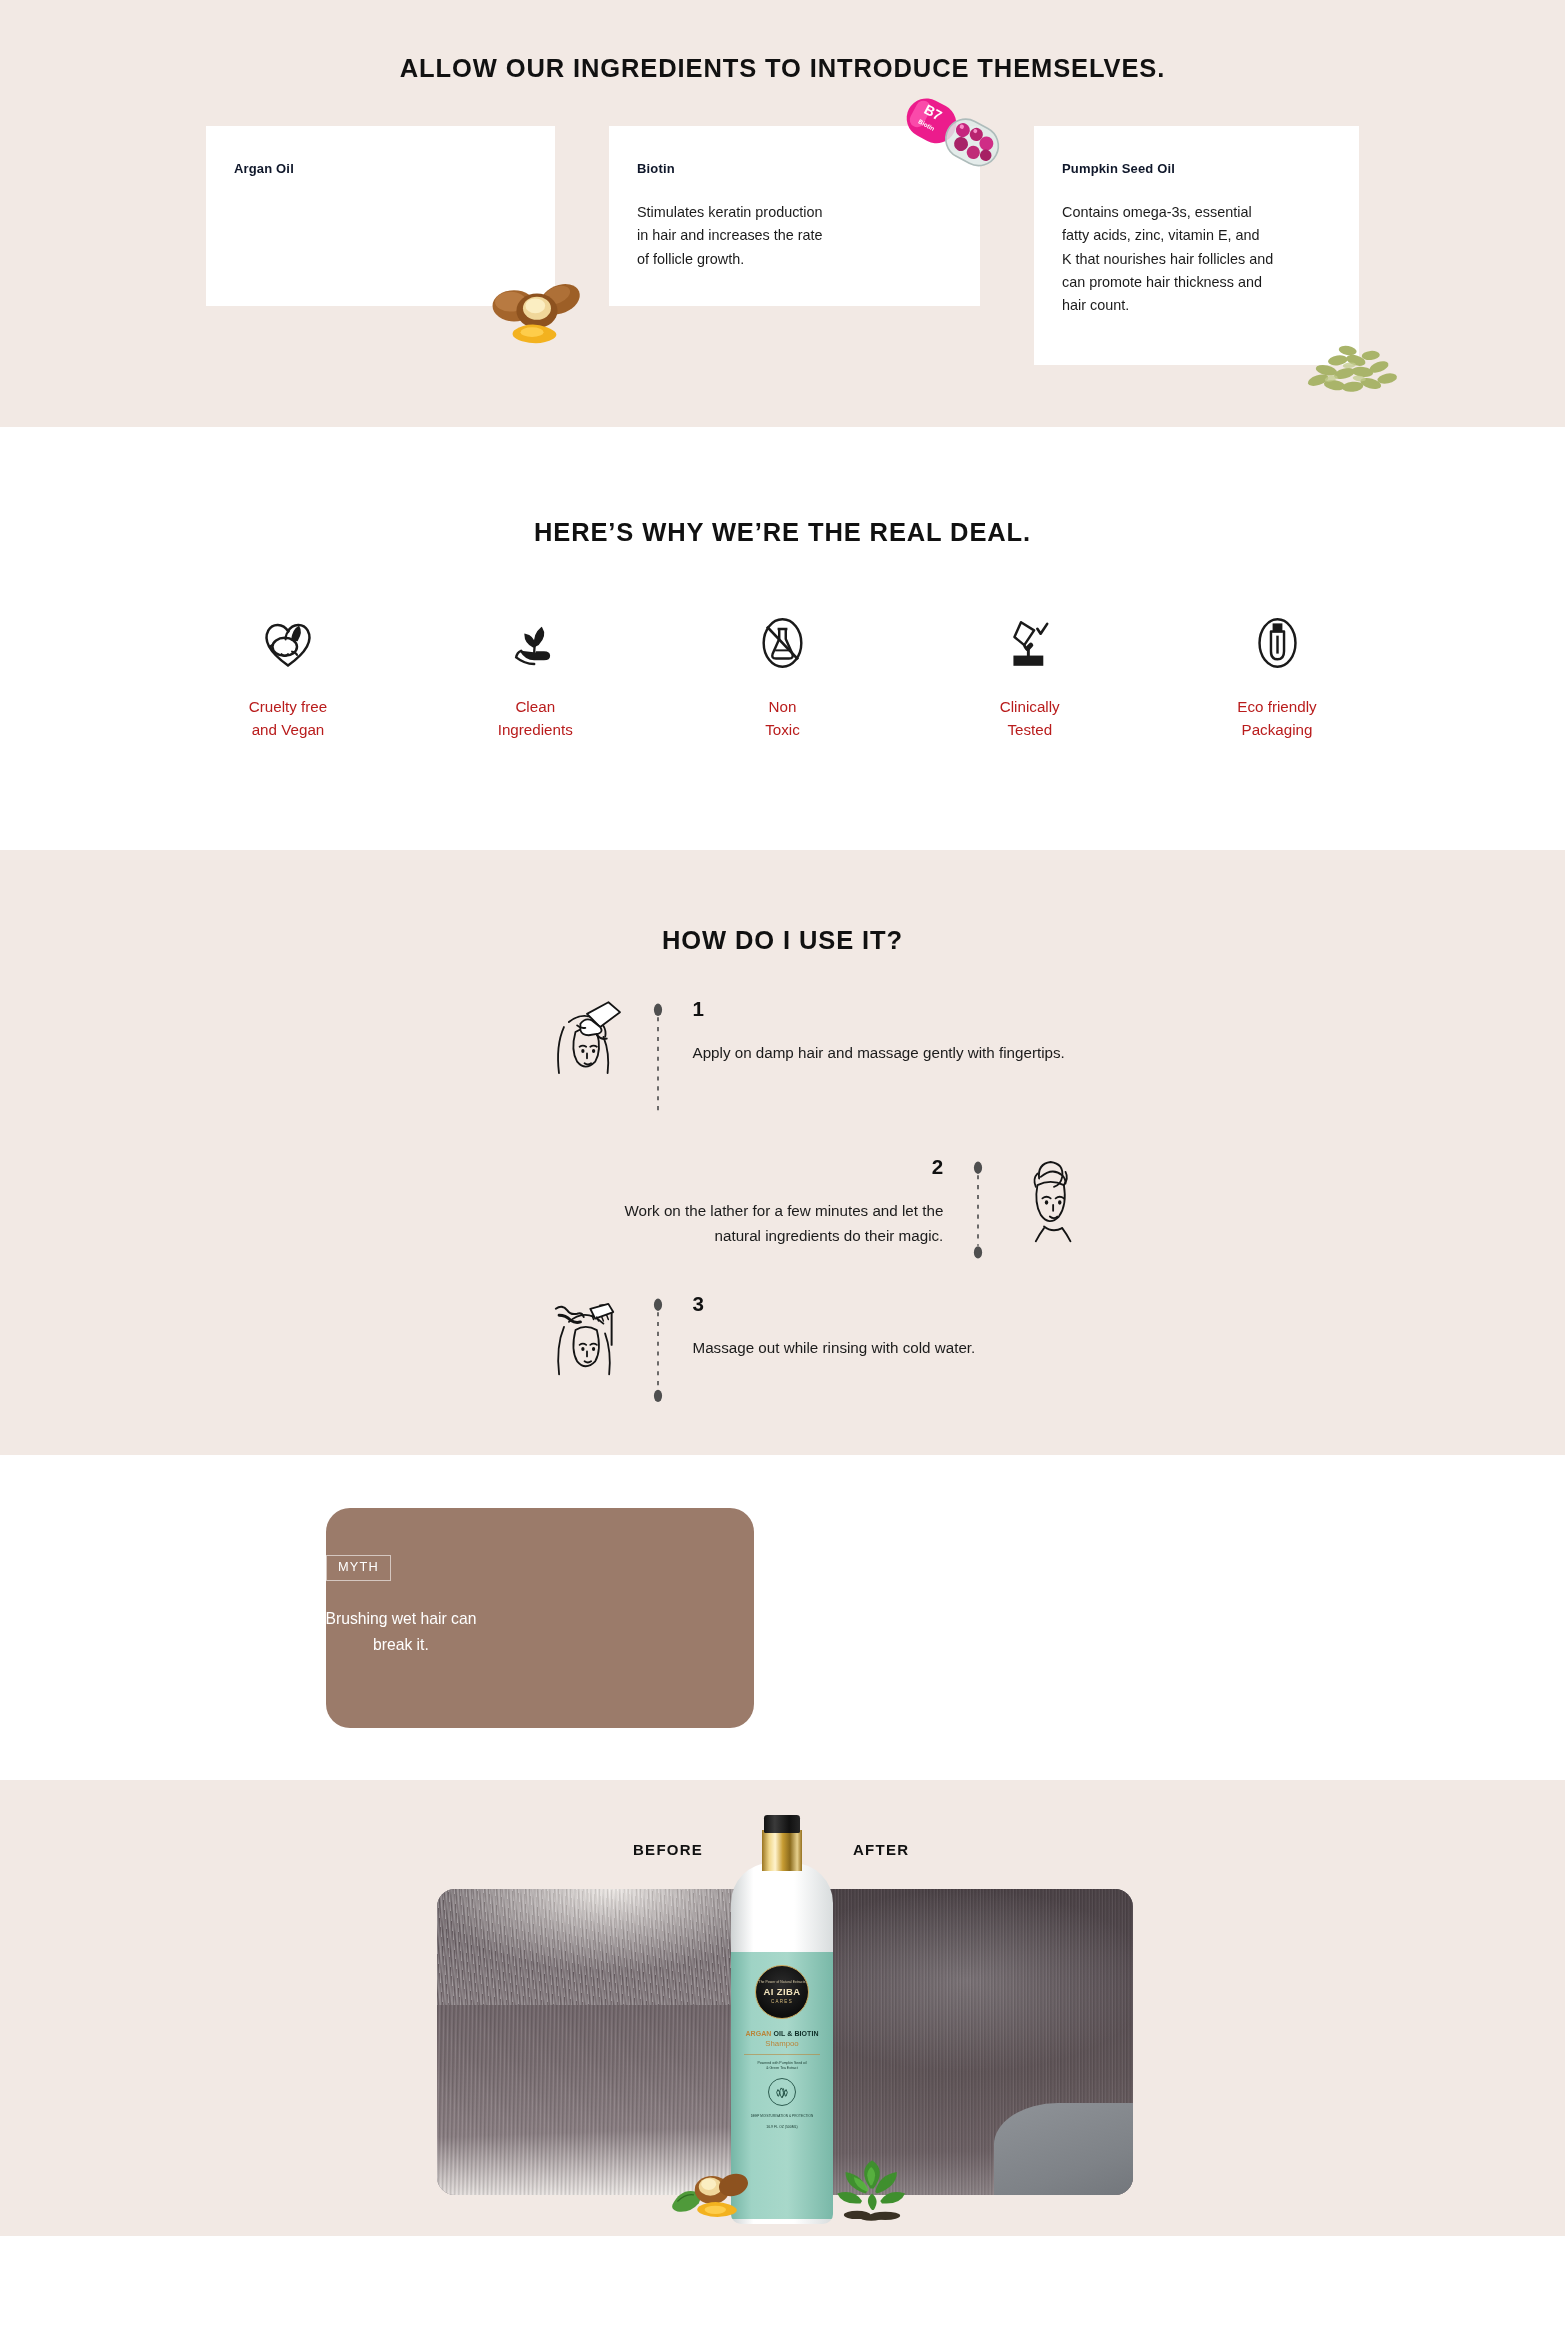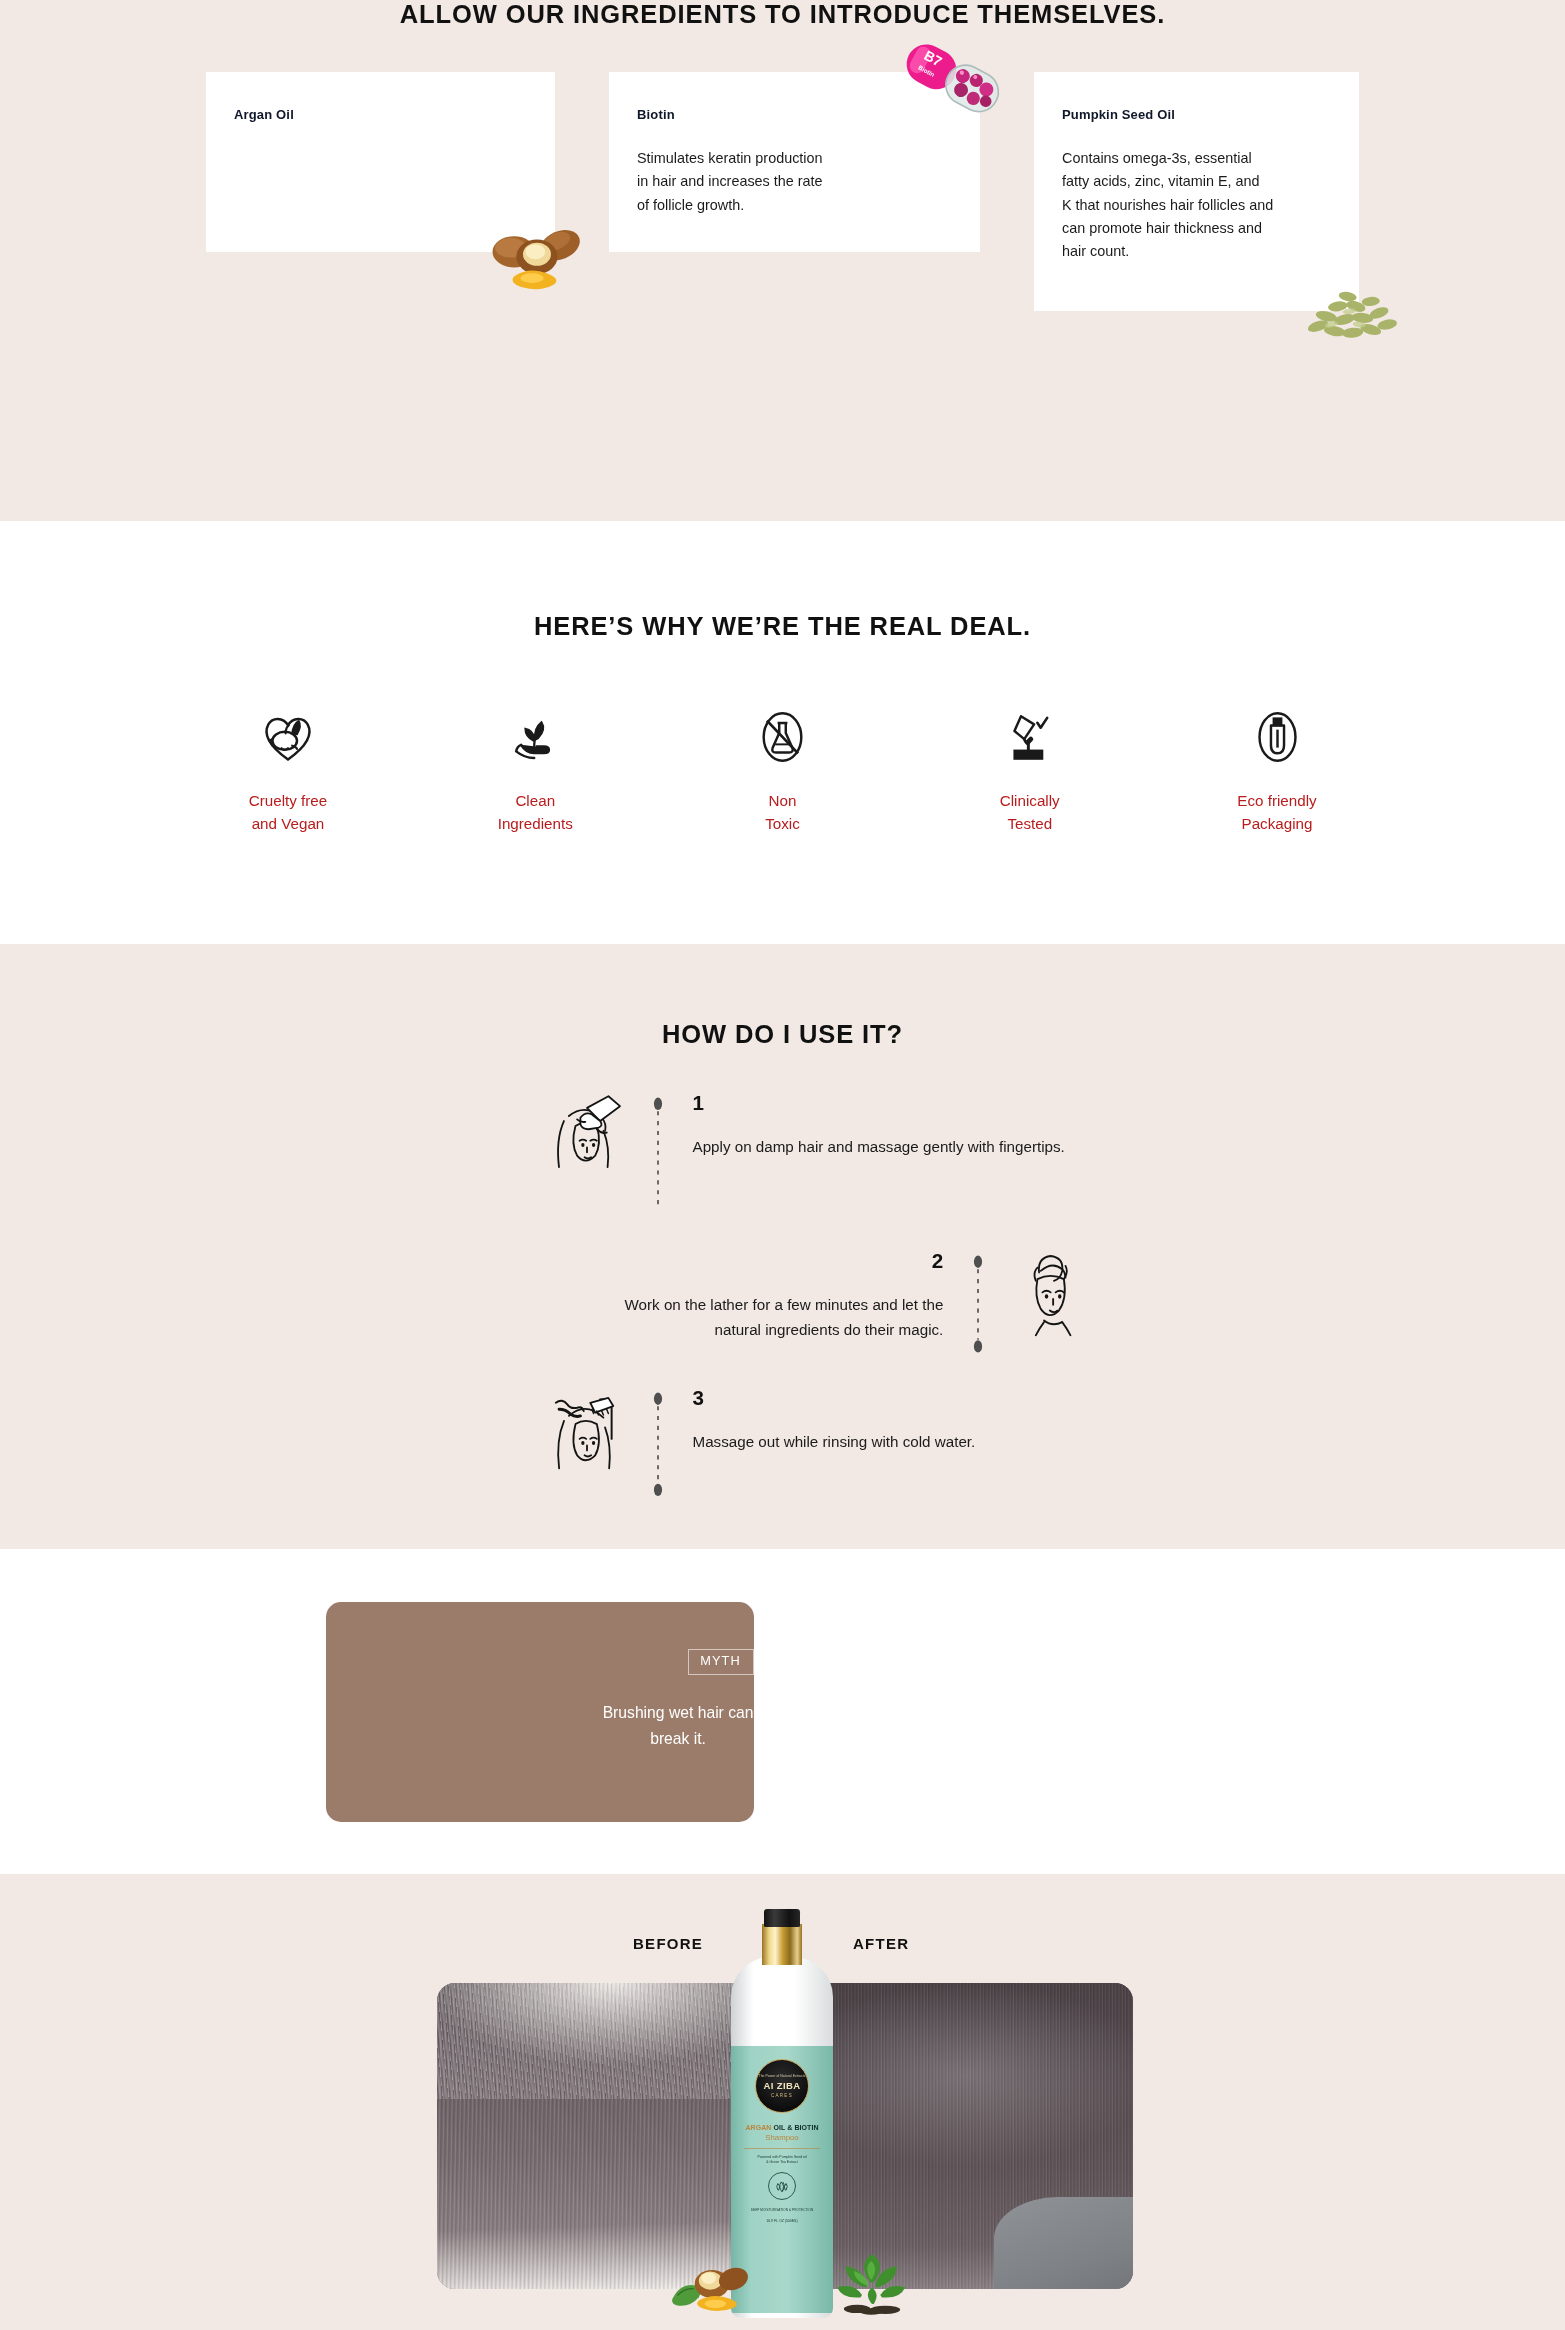--- a/index.html
+++ b/index.html
@@ -19,21 +19,21 @@
   
   .sec-title {
     text-align: center;
     font-weight: 800;
     color: #111111;
     letter-spacing: 0.035em;
     font-size: 25.5px;
   }
 
   
-  #s-ingredients { height: 521px; position: relative; }
+  #s-ingredients { padding-top: 54px; height: 427px; position: relative; }
   #s-ingredients .sec-title { margin-bottom: 0; }
   .ing-wrap {
     position: relative;
     width: 1153px;
     margin: 0 auto;
     padding-top: 43px;
     display: flex;
     justify-content: space-between;
     align-items: flex-start;
   }
@@ -103,22 +103,22 @@
   .step-2 .step-num { margin-bottom: 21.4px; }
   
   .step-3 { margin-left: 236px; margin-top: 35px; }
 
   
   #s-mythfact { padding-top: 53px; height: 325px; }
   .mf-wrap { width: 914px; margin: 0 auto; display: flex; justify-content: space-between; }
   .mf-card {
     width: 428px; height: 220px;
     background: #9b7b6a;
-    border-radius: 15px;
-    display: flex; flex-direction: column; align-items: flex-end;
+    border-radius: 24px;
+    display: flex; flex-direction: column; align-items: flex-start;
     padding-top: 47px;
   }
   .mf-tag {
     border: 0.8px solid rgba(255,255,255,0.58);
     color: #ffffff;
     font-size: 12.8px;
     letter-spacing: 0.09em;
     padding: 5px 11.5px 5.8px 11.5px;
     line-height: 1;
   }

